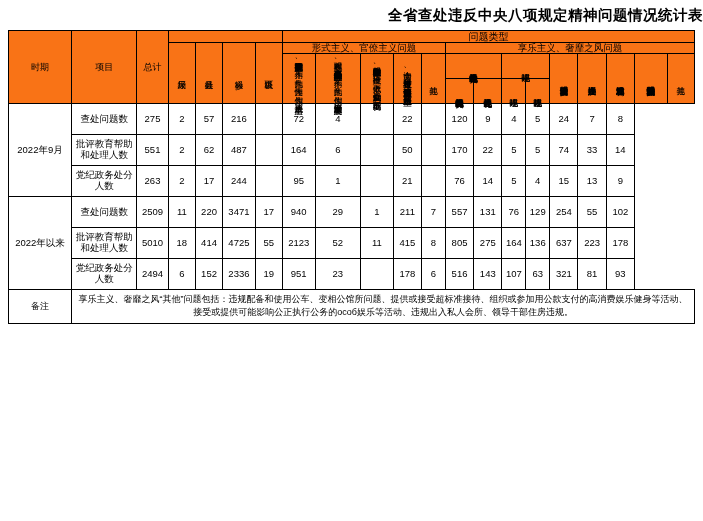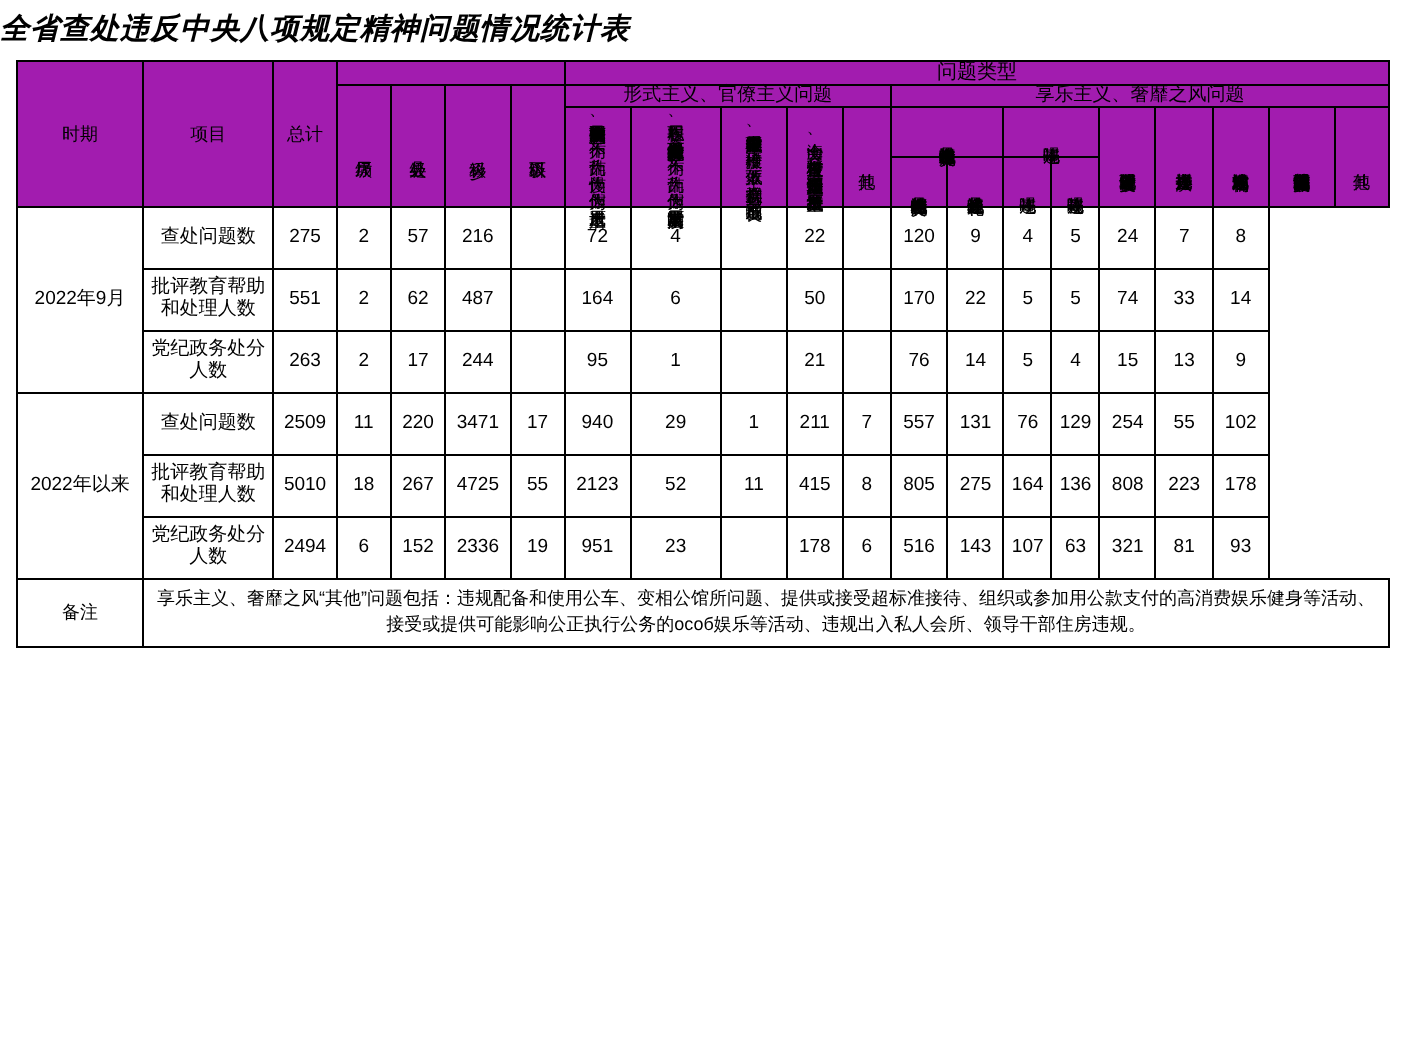--- a/index.html
+++ b/index.html
@@ -4,39 +4,39 @@
 <style>
   html,body{margin:0;padding:0;}
   body{
     width:703px;height:521px;
     background:#ffffff;
     font-family:"Liberation Sans","DejaVu Sans",sans-serif;
     color:#000;
     overflow:hidden;
   }
   .page{width:703px;height:521px;position:relative;box-sizing:border-box;}
-  .title-wrap{padding:6px 0 2px 0;text-align:left;font-style:italic;}
+  .title-wrap{padding:6px 0 2px 0;text-align:right;}
   .title{font-size:14.5px;font-weight:bold;letter-spacing:.5px;line-height:1.35;}
   .subtitle{font-size:12.5px;font-weight:bold;line-height:1.5;}
   table{
     border-collapse:collapse;
     width:687px;
     margin:2px auto 0 auto;
     table-layout:fixed;
   }
   td,th{
     border:1px solid #000;
     font-size:9px;
     text-align:center;
     vertical-align:middle;
     padding:0;
     line-height:1.12;
     word-break:break-all;
   }
-  thead td{background:#a21caf;font-weight:normal;}
+  thead td{background:#f97316;font-weight:normal;}
   .hdr-top{font-size:10px;}
   .hdr-mid{font-size:9.5px;}
   .vert-sm{
     writing-mode:vertical-rl;
     text-orientation:upright;
     line-height:1.05;
     font-size:8.5px;
     display:inline-block;
     padding:2px 0;
   }
@@ -209,33 +209,33 @@
         <td class="num">76</td>
         <td class="num">129</td>
         <td class="num">254</td>
         <td class="num">55</td>
         <td class="num">102</td>
       </tr>
       <tr class="bigrow">
         <td class="rowlabel">批评教育帮助和处理人数</td>
         <td class="num">5010</td>
         <td class="num">18</td>
-        <td class="num">267</td>
+        <td class="num">414</td>
         <td class="num">4725</td>
         <td class="num">55</td>
         <td class="num">2123</td>
         <td class="num">52</td>
         <td class="num">11</td>
         <td class="num">415</td>
         <td class="num">8</td>
         <td class="num">805</td>
         <td class="num">275</td>
         <td class="num">164</td>
         <td class="num">136</td>
-        <td class="num">808</td>
+        <td class="num">637</td>
         <td class="num">223</td>
         <td class="num">178</td>
       </tr>
       <tr class="bigrow">
         <td class="rowlabel">党纪政务处分人数</td>
         <td class="num">2494</td>
         <td class="num">6</td>
         <td class="num">152</td>
         <td class="num">2336</td>
         <td class="num">19</td>

